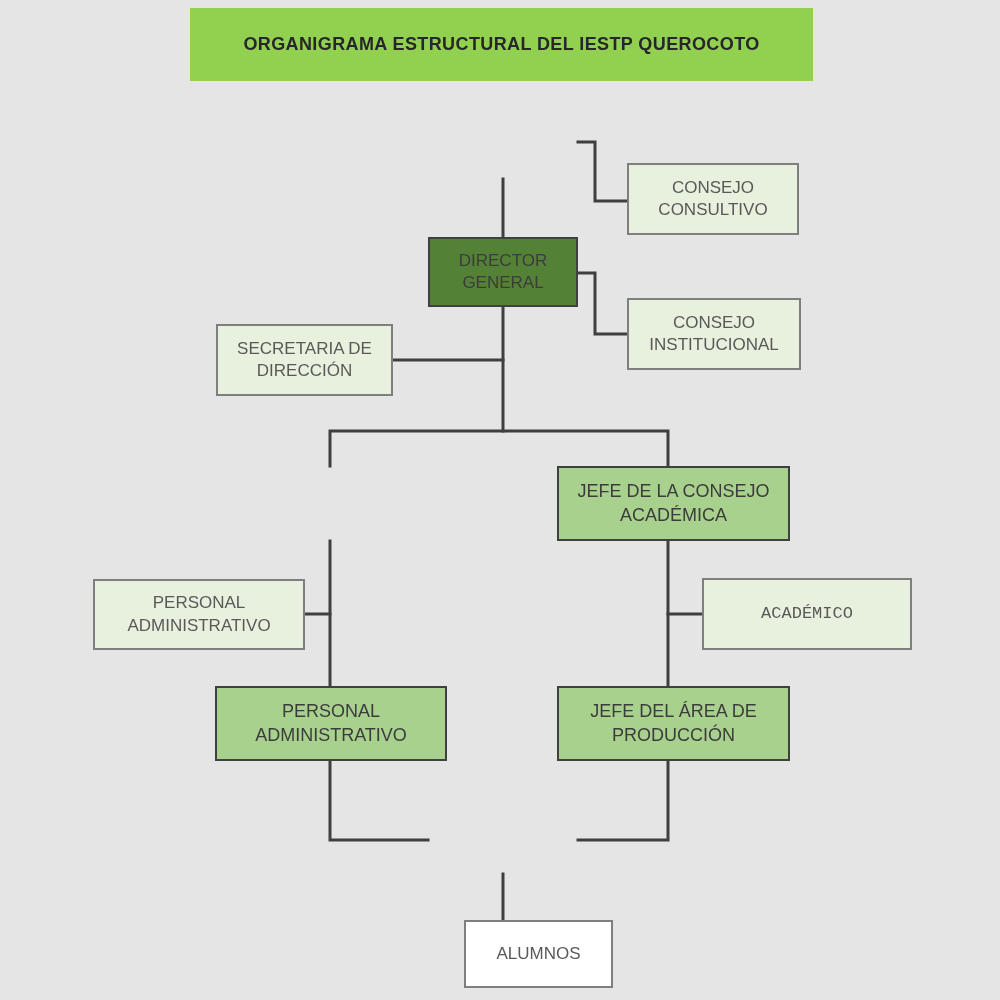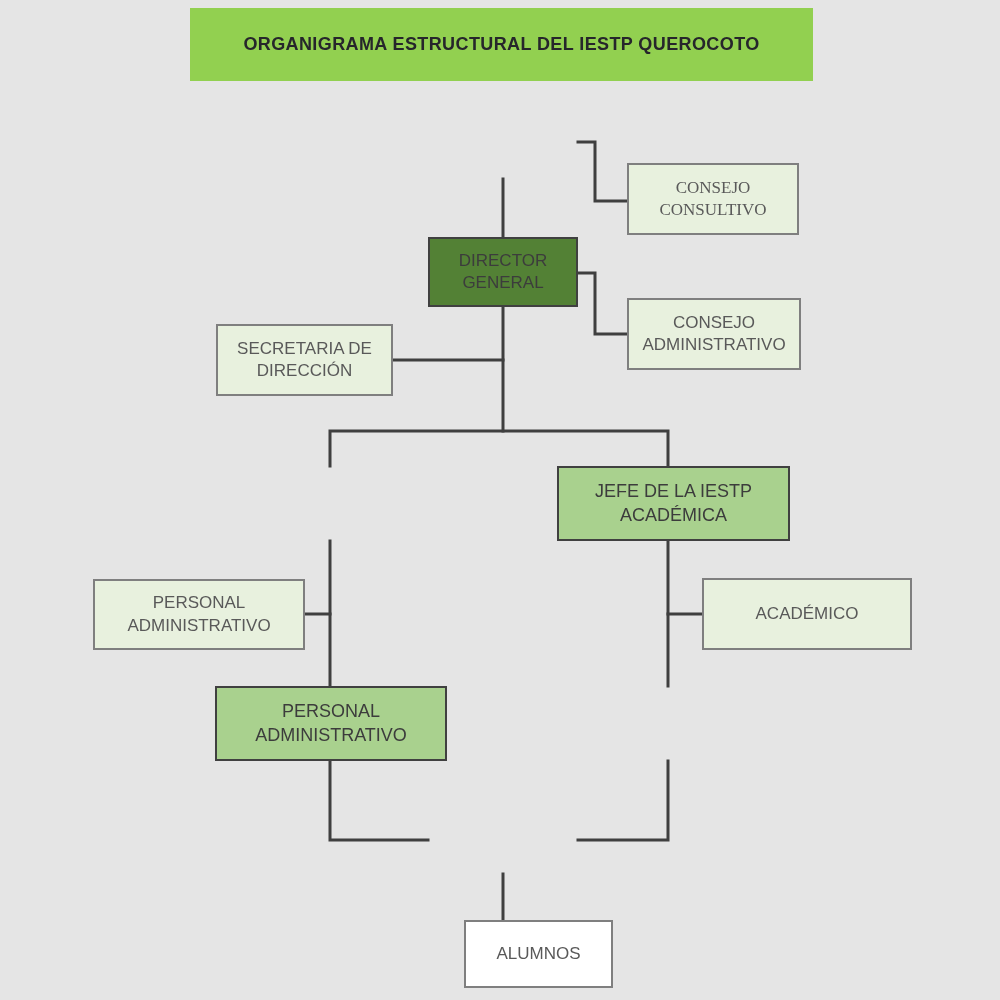--- a/index.html
+++ b/index.html
@@ -29,28 +29,28 @@
     text-align:center;box-sizing:border-box;line-height:1.3;padding:2px 4px;
   }
   .style-dark {background:var(--dark-green);border:2px solid var(--border-dark);color:var(--text-white);font-weight:bold;font-size:16px;line-height:1.4;}
   .style-dg   {background:var(--medium-dark-green);border:2px solid var(--border-dark);color:var(--text-dark);font-size:17px;align-items:center;}
   .style-mid  {background:var(--medium-green);border:2px solid var(--border-dark);color:var(--text-dark);font-size:18px;}
   .style-light{background:var(--light-green);border:2px solid var(--border-gray);color:var(--text-gray);font-size:17px;}
   .style-blue {background:var(--light-blue);border:2px solid var(--border-gray);color:var(--text-gray);font-size:17px;}
   .style-white{background:var(--box-white);border:2px solid var(--border-gray);color:var(--text-gray);font-size:17px;margin-left:36px;}
 
   .consejo-directivo   {left:428px;top:107px;width:150px;height:72px;}
-  .consejo-consultivo  {left:627px;top:163px;width:172px;height:72px;font-family:Liberation Serif, serif;}
+  .consejo-consultivo  {left:627px;top:163px;width:172px;height:72px;}
   .director-general    {left:428px;top:237px;width:150px;height:70px;}
   .consejo-institucional{left:627px;top:298px;width:174px;height:72px;}
   .secretaria          {left:216px;top:324px;width:177px;height:72px;}
   .area-admin          {left:215px;top:466px;width:232px;height:75px;}
   .jefe-unidad         {left:557px;top:466px;width:233px;height:75px;}
   .pa-staff            {left:93px; top:579px;width:212px;height:71px;}
-  .academico           {left:702px;top:578px;width:210px;height:72px;}
+  .academico           {left:702px;top:578px;width:210px;height:72px;font-family:Liberation Mono, monospace;}
   .pa-area             {left:215px;top:686px;width:232px;height:75px;}
   .jefe-prod           {left:557px;top:686px;width:233px;height:75px;}
   .docente             {left:428px;top:803px;width:150px;height:71px;}
   .alumnos             {left:428px;top:920px;width:149px;height:68px;}
 </style>
 </head>
 <body>
 
 <div class="canvas">
 
@@ -77,43 +77,46 @@
 
   <div class="box style-light consejo-consultivo">
     <span>CONSEJO CONSULTIVO</span>
   </div>
 
   <div class="box style-dg director-general">
     <span>DIRECTOR GENERAL</span>
   </div>
 
   <div class="box style-light consejo-institucional">
-    <span>CONSEJO ADMINISTRATIVO</span>
+    <span>CONSEJO INSTITUCIONAL</span>
   </div>
 
   <div class="box style-light secretaria">
     <span>SECRETARIA DE DIRECCIÓN</span>
   </div>
 
 
   <div class="box style-mid jefe-unidad">
-    <span>JEFE DE LA IESTP ACADÉMICA</span>
+    <span>JEFE DE LA CONSEJO ACADÉMICA</span>
   </div>
 
   <div class="box style-light pa-staff">
     <span>PERSONAL ADMINISTRATIVO</span>
   </div>
 
   <div class="box style-light academico">
     <span>ACADÉMICO</span>
   </div>
 
   <div class="box style-mid pa-area">
     <span>PERSONAL ADMINISTRATIVO</span>
   </div>
 
+  <div class="box style-mid jefe-prod">
+    <span>JEFE DEL ÁREA DE PRODUCCIÓN</span>
+  </div>
 
 
   <div class="box style-white alumnos">
     <span>ALUMNOS</span>
   </div>
 
 </div>
 
 </body></html>

